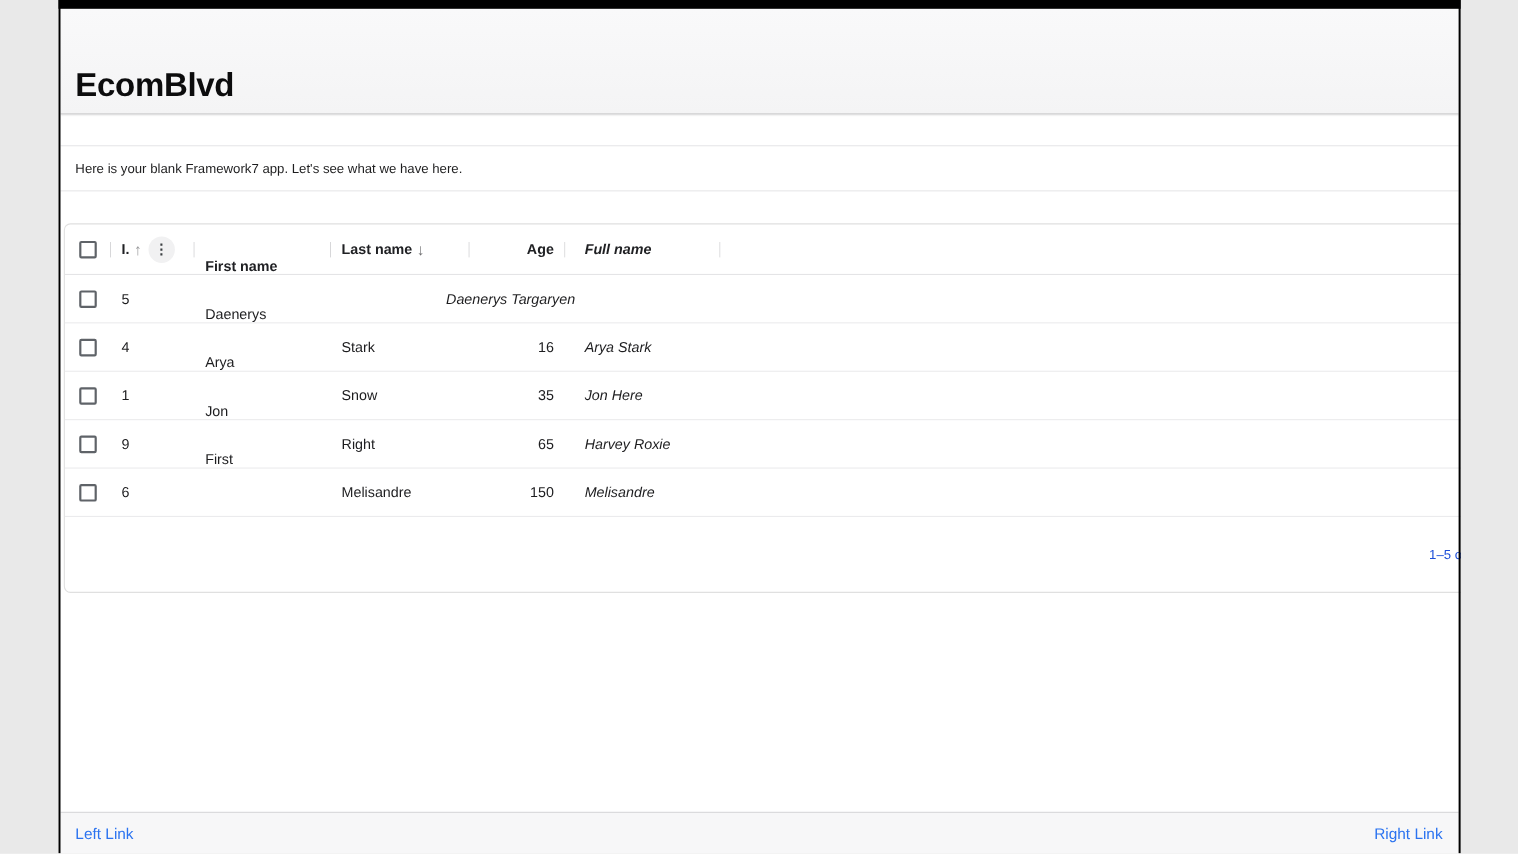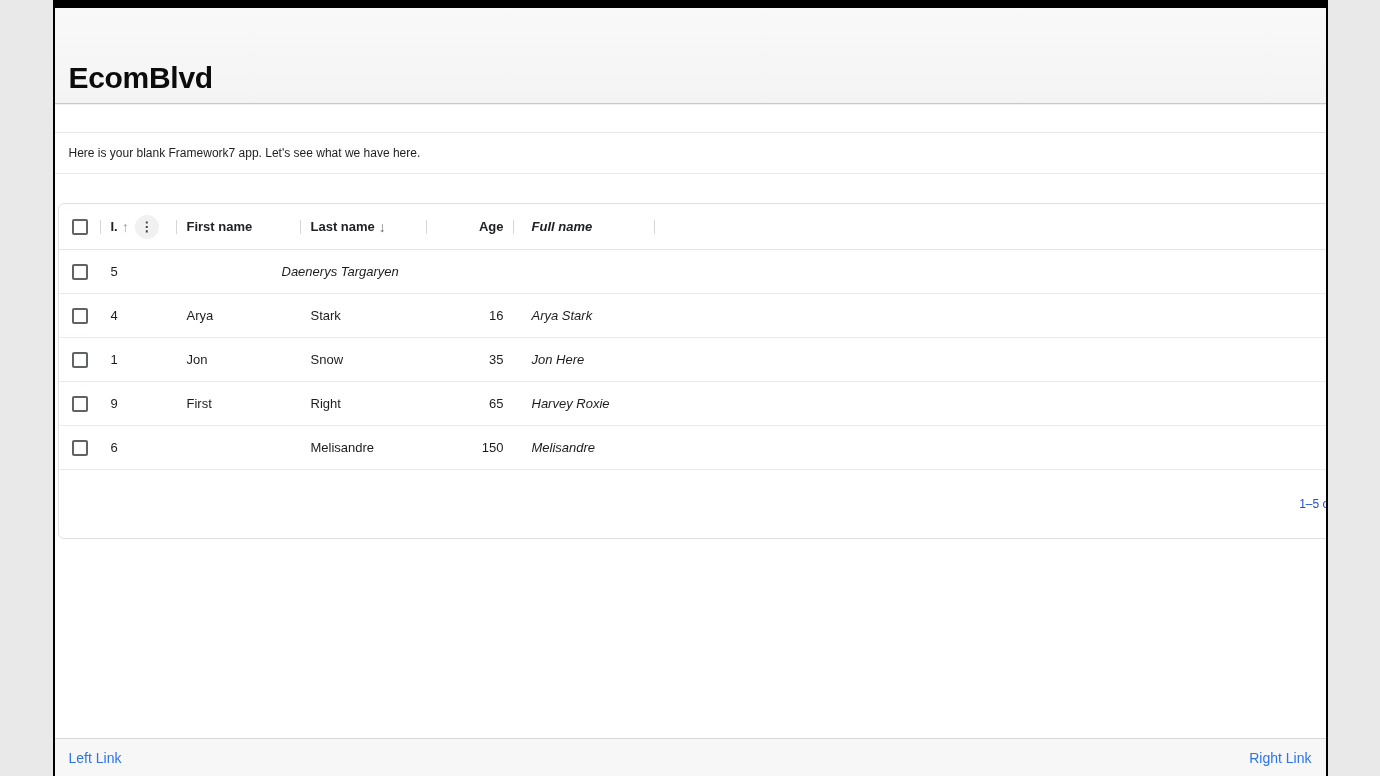--- a/index.html
+++ b/index.html
@@ -34,21 +34,21 @@
   .datagrid {
     position:absolute; top:203px; left:5px; width:1370px; height:336px;
     background:#fff; border:1px solid #e0e0e0; border-radius:6px;
     font-size:13px; color:#1d1d1f;
   }
   .dg-header { display:flex; height:46px; align-items:stretch; border-bottom:1px solid #e4e4e6; }
   .dg-row    { display:flex; height:44px; align-items:stretch; border-bottom:1px solid #ebebed; }
   .dg-cell   { display:flex; align-items:center; padding:0 10px; position:relative; overflow:hidden; white-space:nowrap; }
   .col-check { width:42px; justify-content:center; padding:0; }
   .col-id    { width:76px; }
-  .col-first { width:124px; }
+  .col-first { width:124px;align-items:flex-end; }
   .col-last  { width:126px; }
   .col-age   { width:87px; justify-content:flex-end; }
   .col-full  { width:141px; padding-left:18px;font-style:italic; }
   .col-fill  { flex:1; }
   .dg-header .dg-cell { font-weight:600; color:#202124; }
   .sep {
     position:absolute; right:0; top:50%; transform:translateY(-50%);
     width:1px; height:14px; background:#d7d7d9;
   }
   .checkbox {
@@ -133,20 +133,21 @@
         <span class="sep"></span>
       </div>
       <div class="dg-cell col-fill"></div>
     </div>
 
     <div class="dg-row">
       <div class="dg-cell col-check">
           <span class="checkbox"></span>
         </div>
       <div class="dg-cell col-id">5</div>
+      <div class="dg-cell col-first">Daenerys</div>
       <div class="dg-cell col-age"></div>
       <div class="dg-cell col-full">Daenerys Targaryen</div>
       <div class="dg-cell col-fill"></div>
     </div>
 
     <div class="dg-row">
       <div class="dg-cell col-check">
           <span class="checkbox"></span>
         </div>
       <div class="dg-cell col-id">4</div>

